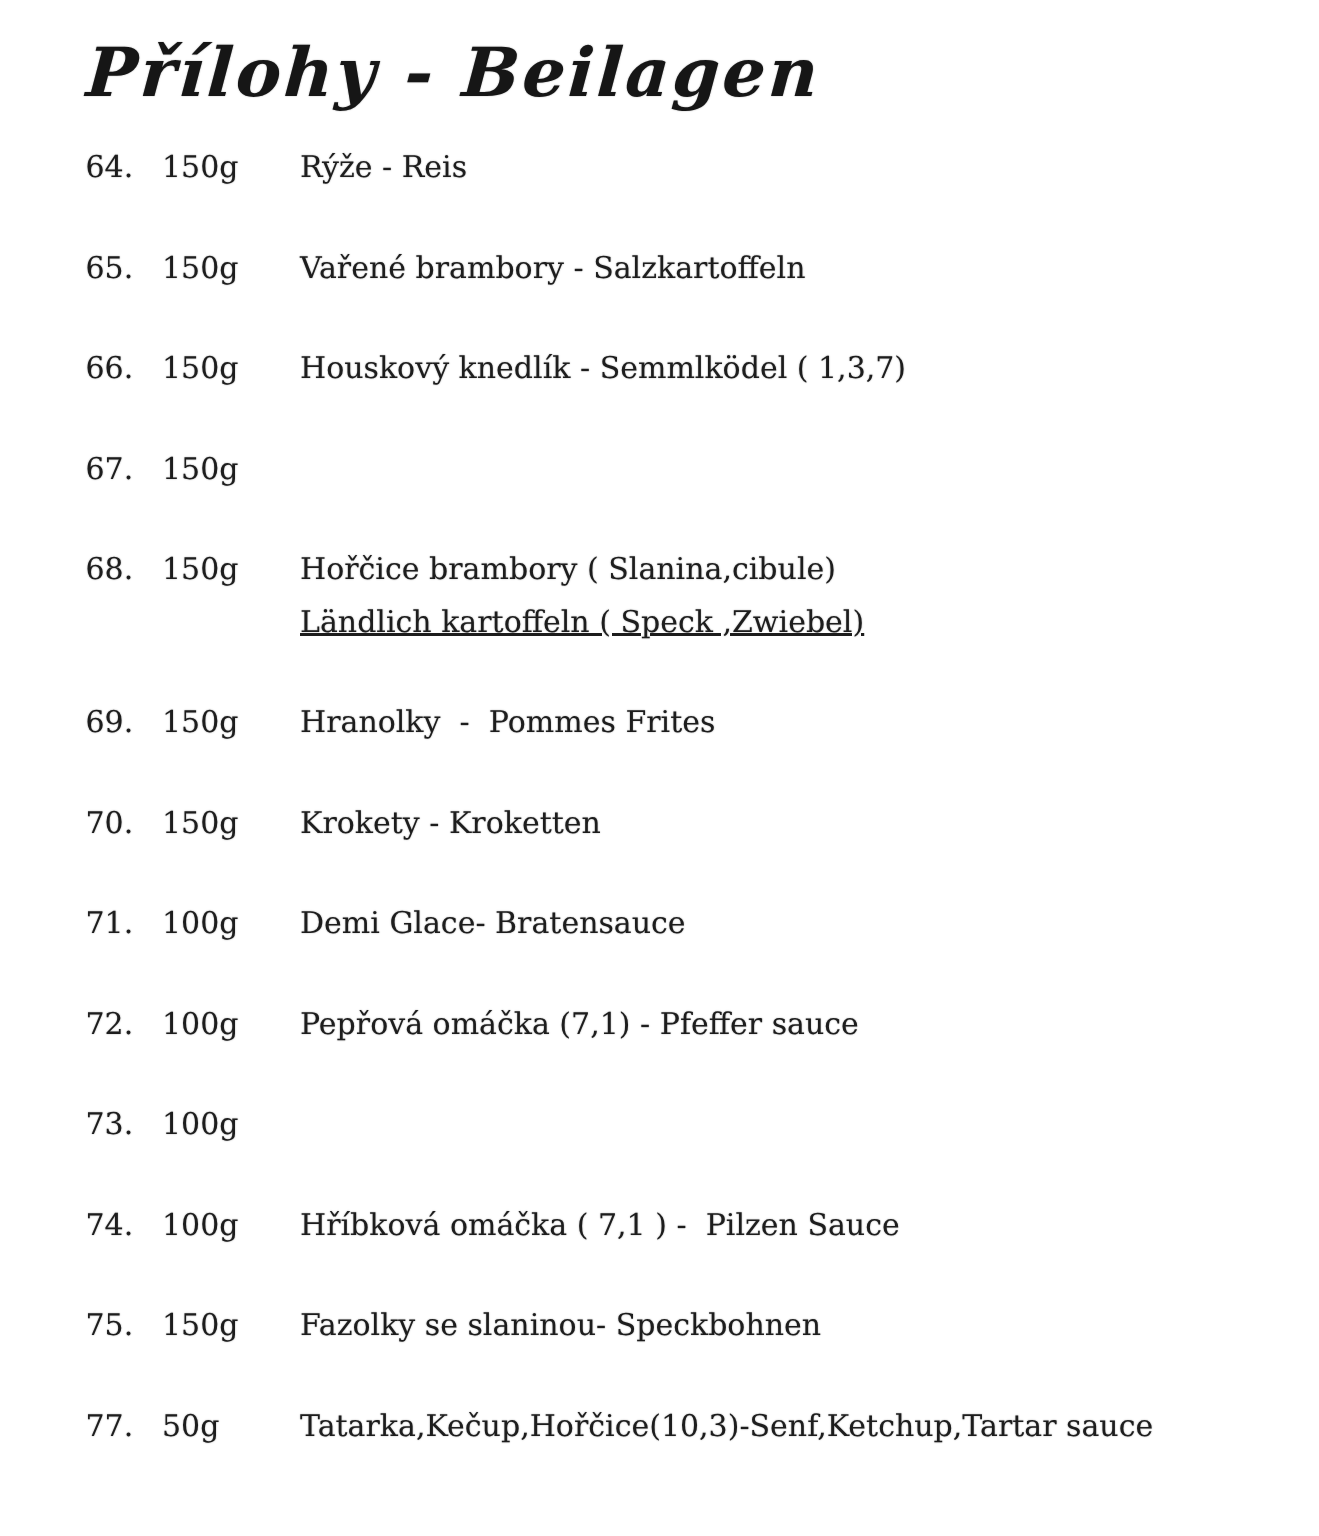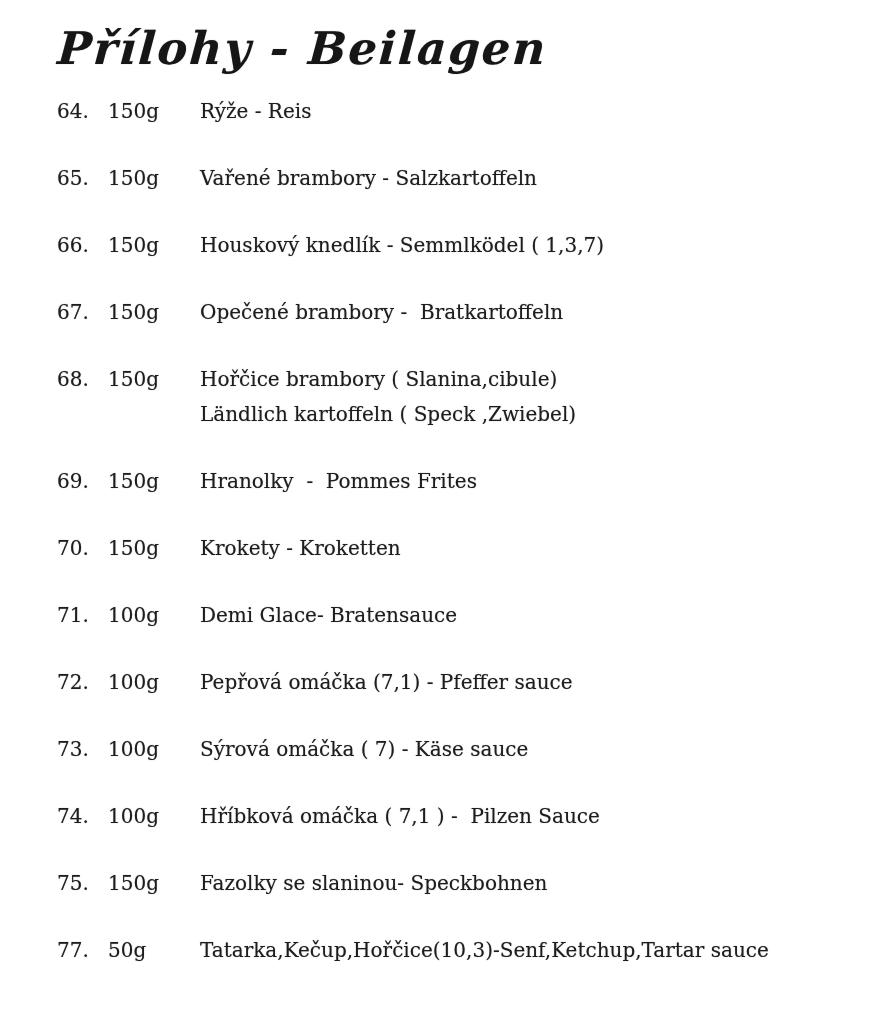--- a/index.html
+++ b/index.html
@@ -57,20 +57,21 @@
     flex:1 1 auto;
     display:flex;
     flex-direction:column;
   }
   .name,.name2{
     white-space:pre-wrap;
     margin-left:19px;
   }
   .name2{
     margin-top:6px;
+    text-decoration:underline;
   }
 </style>
 </head>
 <body>
 
 <div class="page">
   <div class="title">Přílohy - Beilagen</div>
 
   <div class="menu">
       <div class="row">
@@ -93,24 +94,20 @@
     <span class="num">66.</span>
     <span class="weight">150g</span>
     <span class="nameblock">
       <span class="name">Houskový knedlík - Semmlködel ( 1,3,7)</span>
 
     </span>
   </div>
       <div class="row">
     <span class="num">67.</span>
     <span class="weight">150g</span>
-    <span class="nameblock">
-      <span class="name">Opečené brambory -  Bratkartoffeln</span>
-
-    </span>
   </div>
       <div class="row">
     <span class="num">68.</span>
     <span class="weight">150g</span>
     <span class="nameblock">
       <span class="name">Hořčice brambory ( Slanina,cibule)</span>
       <span class="name2">Ländlich kartoffeln ( Speck ,Zwiebel)</span>
     </span>
   </div>
       <div class="row">
@@ -141,24 +138,20 @@
     <span class="num">72.</span>
     <span class="weight">100g</span>
     <span class="nameblock">
       <span class="name">Pepřová omáčka (7,1) - Pfeffer sauce</span>
 
     </span>
   </div>
       <div class="row">
     <span class="num">73.</span>
     <span class="weight">100g</span>
-    <span class="nameblock">
-      <span class="name">Sýrová omáčka ( 7) - Käse sauce</span>
-
-    </span>
   </div>
       <div class="row">
     <span class="num">74.</span>
     <span class="weight">100g</span>
     <span class="nameblock">
       <span class="name">Hříbková omáčka ( 7,1 ) -  Pilzen Sauce</span>
 
     </span>
   </div>
       <div class="row">

